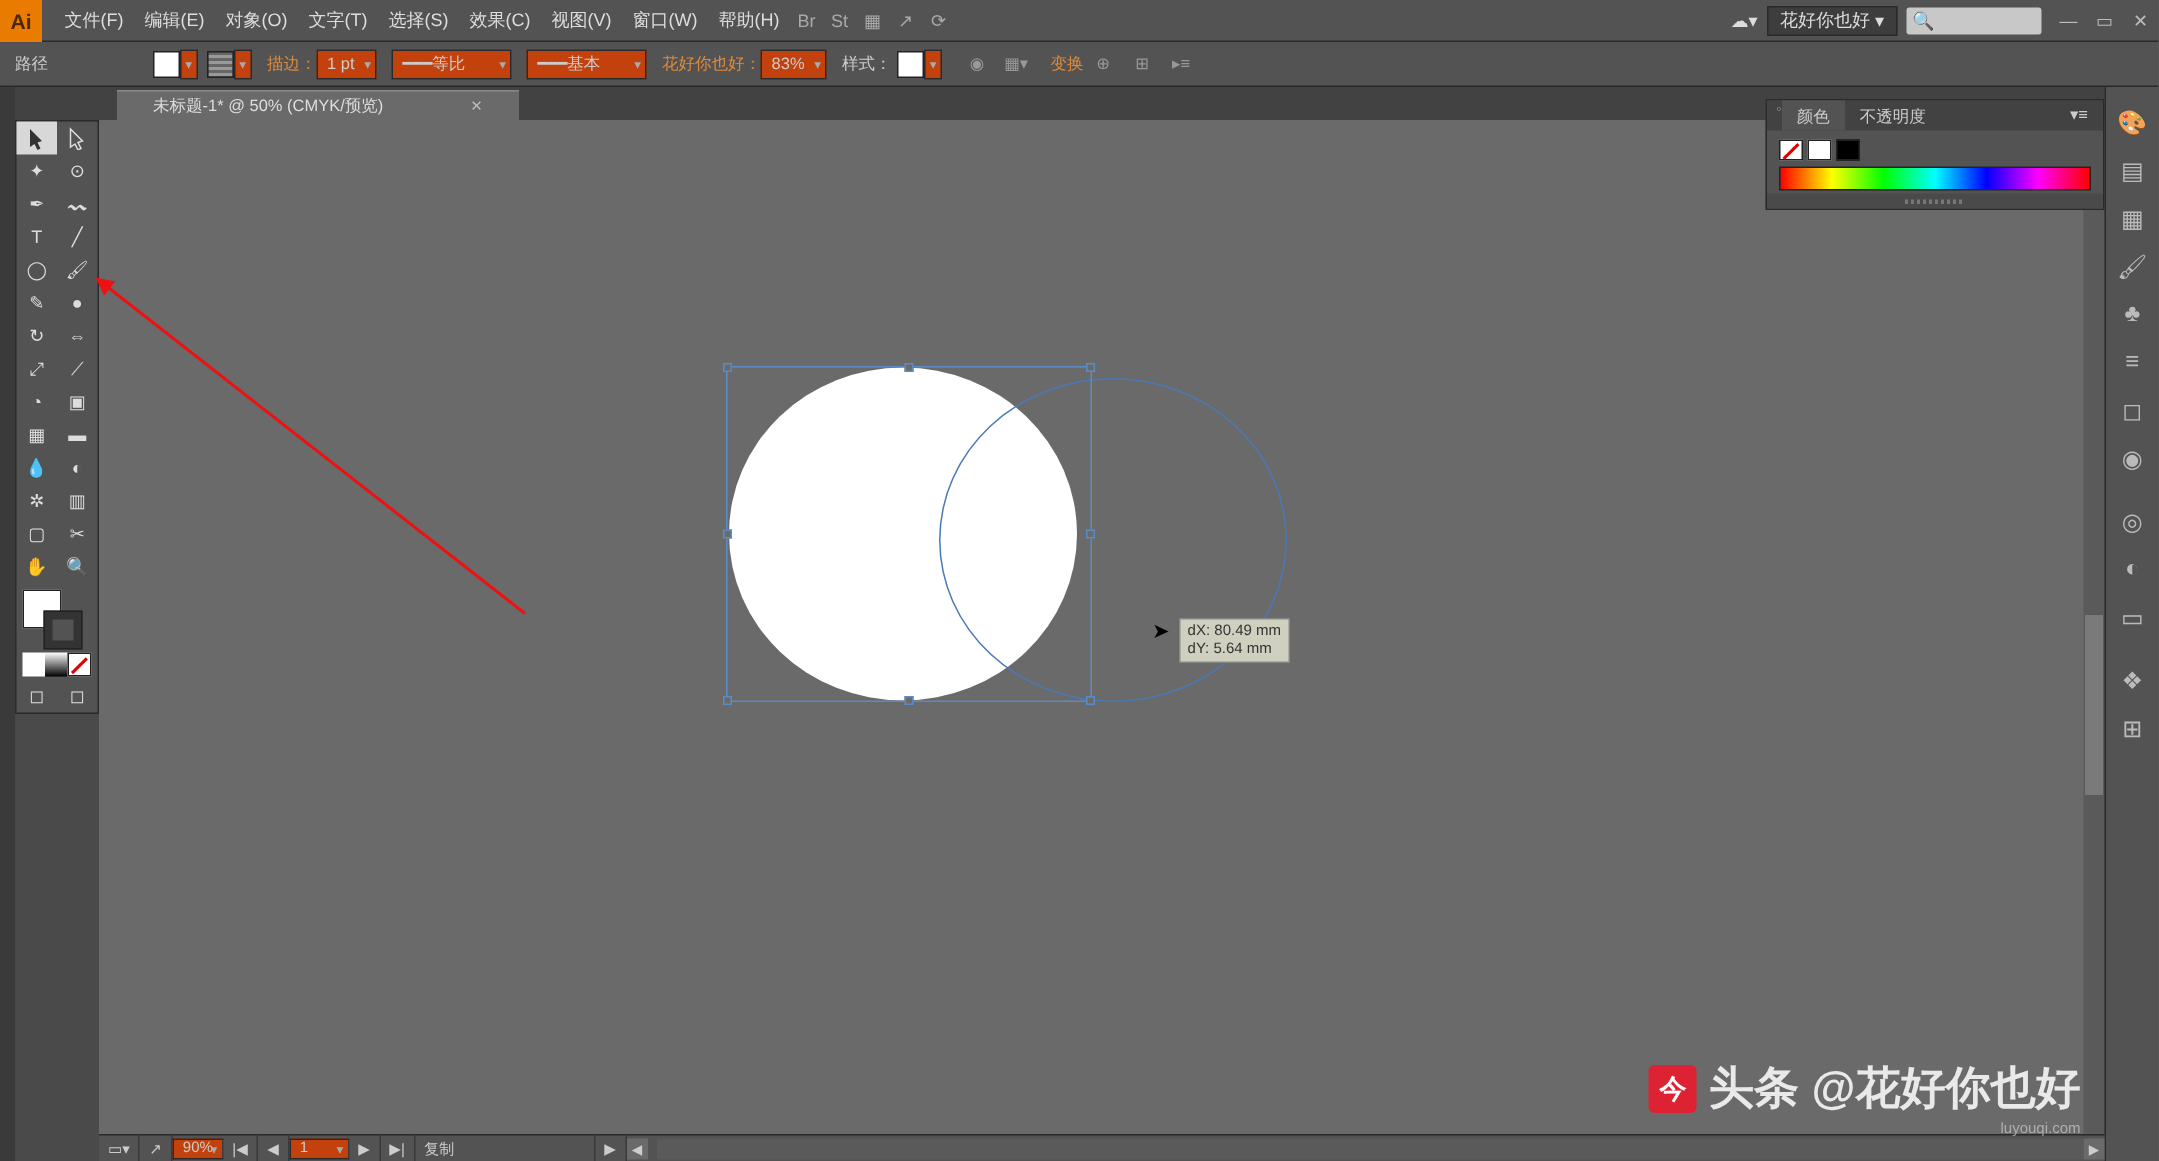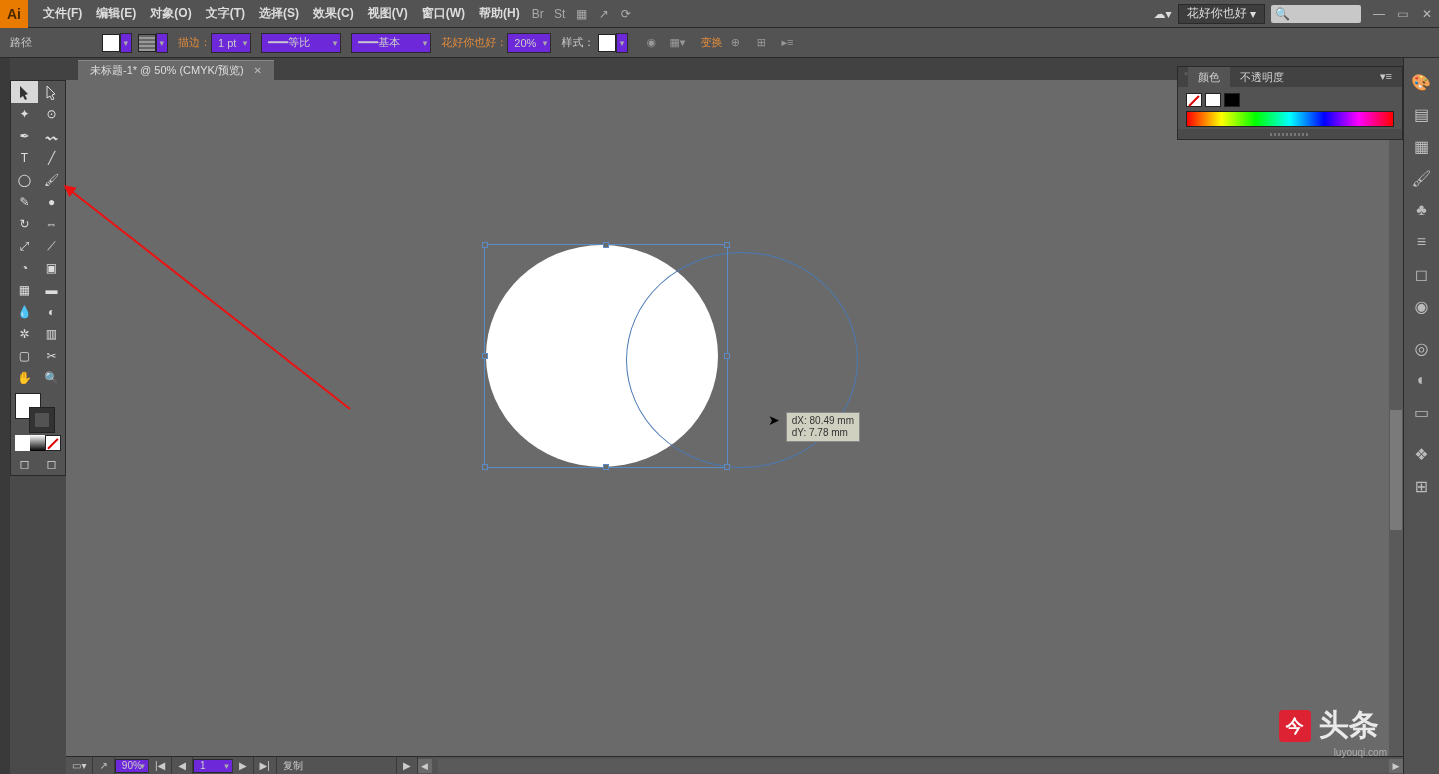--- a/index.html
+++ b/index.html
@@ -1,44 +1,44 @@
 <!DOCTYPE html>
 <html><head>
 <meta charset="utf-8">
 <style>
 * { margin:0; padding:0; box-sizing:border-box; font-family:"Microsoft YaHei",Arial,sans-serif; user-select:none; }
 body { width:1439px; height:774px; background:#4a4a4a; overflow:hidden; position:relative; }
 
 
 .menubar { height:28px; background:#535353; display:flex; align-items:center; color:#ddd; font-size:12px; border-bottom:1px solid #2a2a2a; }
 .ai-logo { width:28px; height:28px; background:#e87b00; color:#4a2800; display:flex; align-items:center; justify-content:center; font-weight:bold; font-size:14px; margin-right:8px; }
-.menubar .mi { padding:0 7px; cursor:default;font-weight:bold; }
+.menubar .mi { padding:0 7px; cursor:default; }
 .menubar .spacer { flex:1; }
 .menubar .right-item { padding:0 6px; display:flex; align-items:center; height:100%; }
 .menubar .workspace { background:#3d3d3d; height:20px; padding:0 8px; display:flex; align-items:center; border:1px solid #2a2a2a; }
 .menubar .search { background:#c8c8c8; height:18px; width:90px; margin:0 6px; border-radius:2px; display:flex; align-items:center; padding-left:4px; color:#555; }
 .menubar .win-btn { width:24px; text-align:center; color:#bbb; }
 .menubar .ico { width:22px; height:22px; display:flex; align-items:center; justify-content:center; color:#aaa; }
 
 
 .ctrlbar { height:30px; background:#535353; display:flex; align-items:center; color:#ccc; font-size:11px; border-bottom:1px solid #2a2a2a; padding:0 10px; }
 .ctrlbar .lbl { margin-right:10px; }
 .swatch { width:18px; height:18px; border:1px solid #222; display:inline-block; vertical-align:middle; }
 .swatch.white { background:#fff; }
 .swatch.nofill { background:#fff; position:relative; }
 .swatch.nofill::after { content:""; position:absolute; left:0; right:0; top:50%; height:2px; background:#d00; transform:rotate(-45deg); }
 .swatch.pattern { background:repeating-linear-gradient(0deg,#999 0,#999 2px,#666 2px,#666 4px); }
-.dd { background:#6d28d9; border:1px solid #2a2a2a; height:20px; display:inline-flex; align-items:center; padding:0 14px 0 6px; color:#ccc; position:relative; }
+.dd { background:#c2410c; border:1px solid #2a2a2a; height:20px; display:inline-flex; align-items:center; padding:0 14px 0 6px; color:#ccc; position:relative; }
 .dd::after { content:"▾"; position:absolute; right:3px; font-size:9px; color:#aaa; }
 .orange { color:#e08a3c; }
 .ctrlbar .icon-btn { width:22px; height:22px; display:flex; align-items:center; justify-content:center; color:#999; margin:0 2px; }
 
 
 .doctab-bar { height:22px; background:#424242; display:flex; align-items:flex-end; padding-left:78px; }
-.doctab { background:#6a6a6a; color:#ddd; font-size:11px; height:20px; display:flex; align-items:center; padding:0 12px; border-top:1px solid #888; }
+.doctab { background:#6a6a6a; color:#ddd; font-size:11px; height:20px; display:flex; align-items:center; padding:0 24px; border-top:1px solid #888;gap:48px; }
 .doctab .x { margin-left:10px; color:#bbb; font-size:10px; }
 
 
 .left-strip { position:absolute; left:0; top:58px; bottom:0; width:10px; background:#3a3a3a; }
 .toolbox { position:absolute; left:10px; top:80px; width:56px; background:#535353; border:1px solid #2a2a2a; }
 .tool-row { display:flex; }
 .tool { width:28px; height:22px; display:flex; align-items:center; justify-content:center; color:#ddd; font-size:12px; position:relative; }
 .tool.sel { background:#d8d8d8; color:#333; }
 .tool svg { width:16px; height:16px; }
 .fill-stroke { position:relative; height:44px; }
@@ -133,21 +133,21 @@
   <span class="dd" style="width:12px;padding:0"></span>
   <span style="width:10px"></span>
   <span class="orange">描边：</span>
   <span class="dd">1 pt</span>
   <span style="width:10px"></span>
   <span class="dd" style="width:80px">━━━ <span>等比</span></span>
   <span style="width:10px"></span>
   <span class="dd" style="width:80px">━━━ <span>基本</span></span>
   <span style="width:10px"></span>
   <span class="orange">花好你也好：</span>
-  <span class="dd">20%</span>
+  <span class="dd">83%</span>
   <span style="width:10px"></span>
   <span>样式：</span>
   <span class="swatch white" style="margin-left:4px"></span>
   <span class="dd" style="width:12px;padding:0"></span>
   <span style="width:10px"></span>
   <span class="icon-btn">◉</span>
   <span class="icon-btn">▦▾</span>
   <span style="width:10px"></span>
   <span class="orange">变换</span>
   <span class="icon-btn">⊕</span>
@@ -263,21 +263,21 @@
     <div class="handle h-ml"></div>
     <div class="handle h-mr"></div>
     <div class="handle h-bl"></div>
     <div class="handle h-bm"></div>
     <div class="handle h-br"></div>
   </div>
   <div class="cursor-tip">
     <span class="arrow">➤</span>
     <div class="tip-box">
       <div><span>dX:</span> <span>80.49 mm</span></div>
-      <div><span>dY:</span> <span>7.78 mm</span></div>
+      <div><span>dY:</span> <span>5.64 mm</span></div>
     </div>
   </div>
 </div>
 
 <div class="vscroll">
   <div class="thumb"></div>
 </div>
 
 <div class="color-panel">
   <div class="panel-tabs">
@@ -330,14 +330,15 @@
   <div class="sb-item" style="width:120px">复制</div>
   <div class="sb-item">▶</div>
   <div class="sb-arrow">◀</div>
   <div class="sb-scroll-track"></div>
   <div class="sb-arrow">▶</div>
 </div>
 
 <div class="watermark">
   <div class="logo">今</div>
   <span>头条</span>&nbsp;
+  <span>@花好你也好</span>
   <span class="sub">luyouqi.com</span>
 </div>
 
 </body></html>

